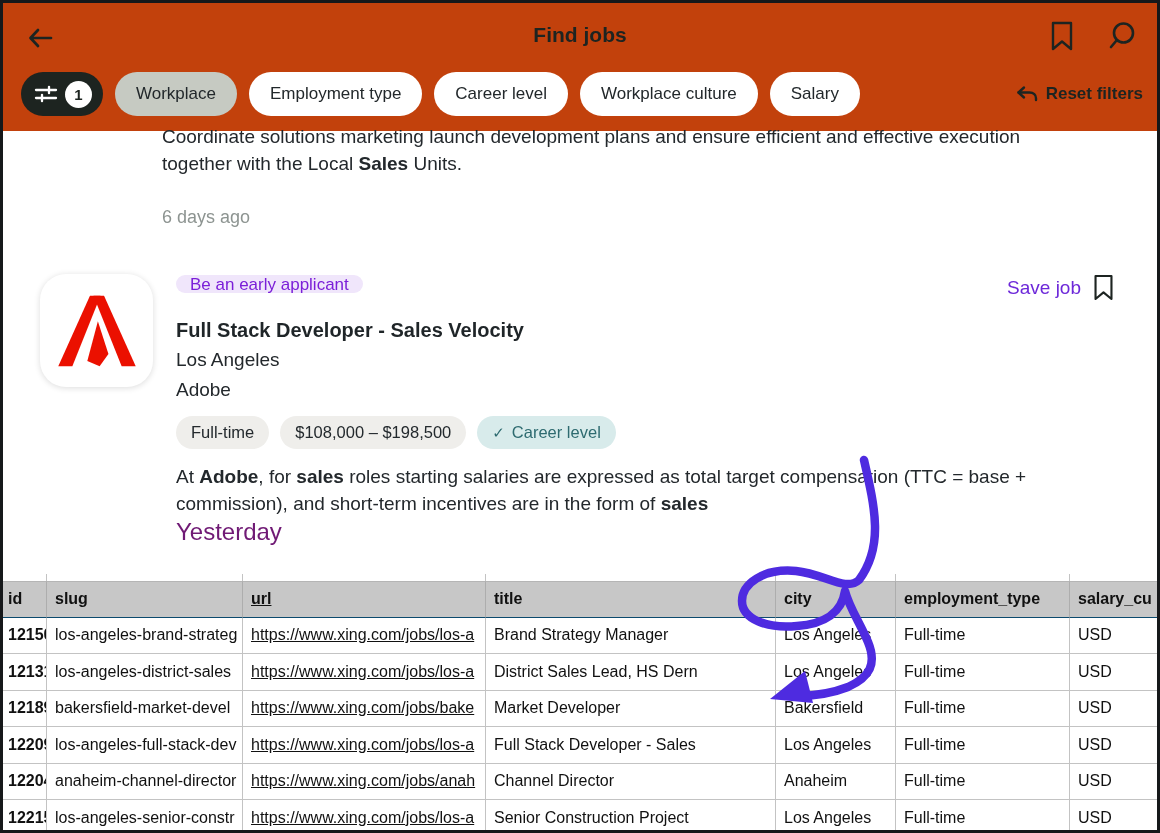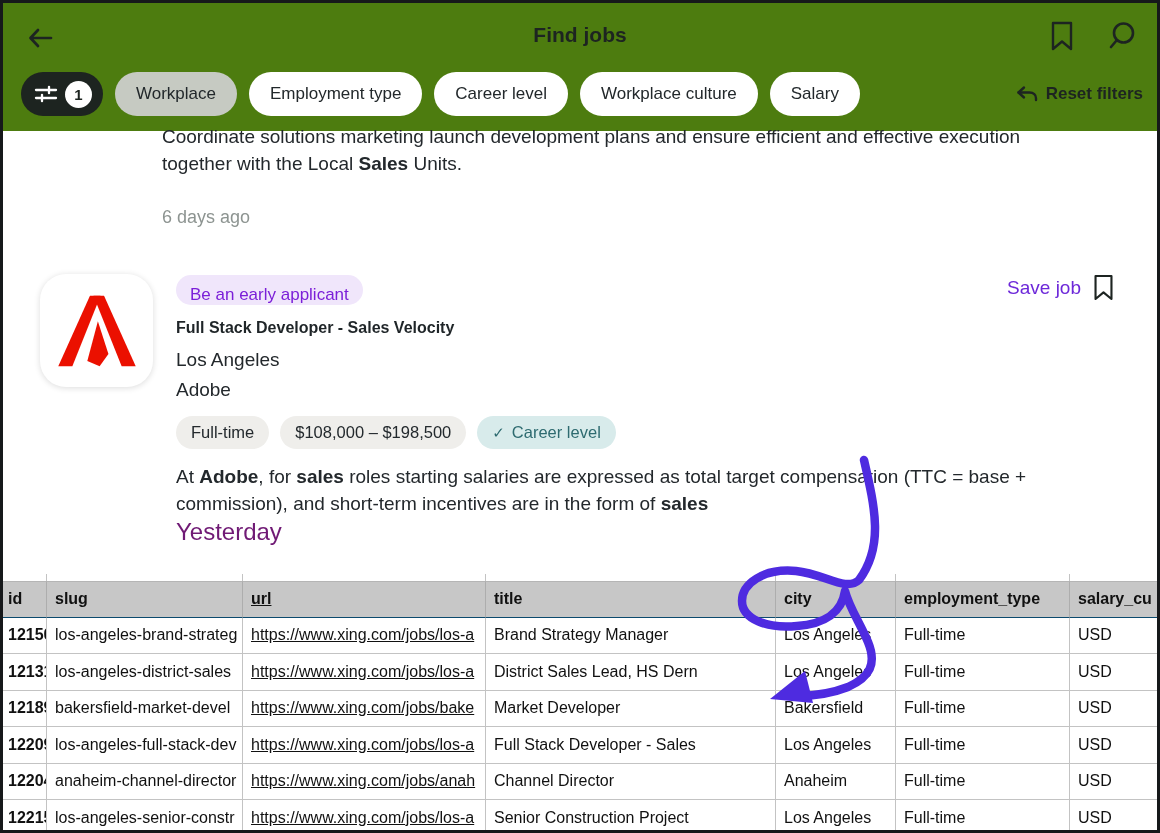--- a/index.html
+++ b/index.html
@@ -4,21 +4,21 @@
 <style>
   * { margin:0; padding:0; box-sizing:border-box; }
   html,body { background:#2a2a2a; }
   .frame {
     position:relative; width:1160px; height:833px;
     border:3px solid #16181a; background:#ffffff; overflow:hidden;
     font-family:"Liberation Sans", sans-serif; color:#22282b;
   }
 
   
-  .topbar { position:absolute; left:0; top:0; width:100%; height:128px; background:#4d7c0f; }
+  .topbar { position:absolute; left:0; top:0; width:100%; height:128px; background:#c2410c; }
   .topbar-row1 { position:absolute; left:0; top:14px; width:100%; height:42px; }
   .back-btn { position:absolute; left:22px; top:8px; width:32px; height:26px; cursor:pointer; }
   .page-title { position:absolute; left:0; right:0; top:6px; text-align:center; font-size:21px; font-weight:bold; color:#1d2421; }
   .top-icons { position:absolute; right:18px; top:2px; display:flex; gap:26px; align-items:center; }
   .icon-btn { width:34px; height:34px; display:flex; align-items:center; justify-content:center; }
 
   .chips-row { position:absolute; left:18px; right:14px; top:68px; height:46px; display:flex; align-items:center; gap:12px; }
   .filter-pill {
     height:44px; min-width:82px; padding:0 9px 0 13px; border-radius:22px; background:#1d2420;
     display:flex; align-items:center; gap:7px;
@@ -34,26 +34,26 @@
   
   .snippet { position:absolute; left:159px; top:120px; width:915px; font-size:19px; line-height:27px; color:#23282c; }
   .snippet-date { position:absolute; left:159px; top:204px; font-size:18px; color:#8d9491; }
 
   .logo-tile {
     position:absolute; left:37px; top:271px; width:113px; height:113px;
     background:#fff; border-radius:26px; box-shadow:0 1px 6px rgba(0,0,0,.14);
     display:flex; align-items:center; justify-content:center;
   }
   .badge {
-    position:absolute; left:173px; top:272px; height:30px; padding:0 14px; border-radius:15px;
-    background:#f0e6fb; color:#7b1fd8; font-size:17px; display:inline-flex; align-items:flex-end;
+    position:absolute; left:173px; top:272px; height:18px; padding:0 14px; border-radius:15px;
+    background:#f0e6fb; color:#7b1fd8; font-size:17px; display:inline-flex; align-items:flex-start;
   }
   .save-job { position:absolute; right:42px; top:271px; display:flex; align-items:center; gap:11px; font-size:19px; color:#6d28d9; cursor:pointer; }
 
-  .job-title { position:absolute; left:173px; top:316px; font-size:16px; font-weight:bold; color:#1f2528; }
+  .job-title { position:absolute; left:173px; top:316px; font-size:20px; font-weight:bold; color:#1f2528; }
   .job-city  { position:absolute; left:173px; top:346px; font-size:19px; color:#23282c; }
   .job-company { position:absolute; left:173px; top:376px; font-size:19px; color:#23282c; }
 
   .tags-row { position:absolute; left:173px; top:413px; display:flex; gap:11px; }
   .tag { height:33px; padding:0 15px; border-radius:17px; background:#efeeeb; font-size:16.5px; display:flex; align-items:center; gap:7px; color:#23292d; white-space:nowrap; }
   .tag.teal { background:#d8ebeb; color:#2e6b70; }
   .tag .check { font-size:15px; }
 
   .job-desc { position:absolute; left:173px; top:460px; width:918px; font-size:19px; line-height:27px; color:#23282c; }
   .job-date { position:absolute; left:173px; top:515px; font-size:24px; color:#701a75; }

